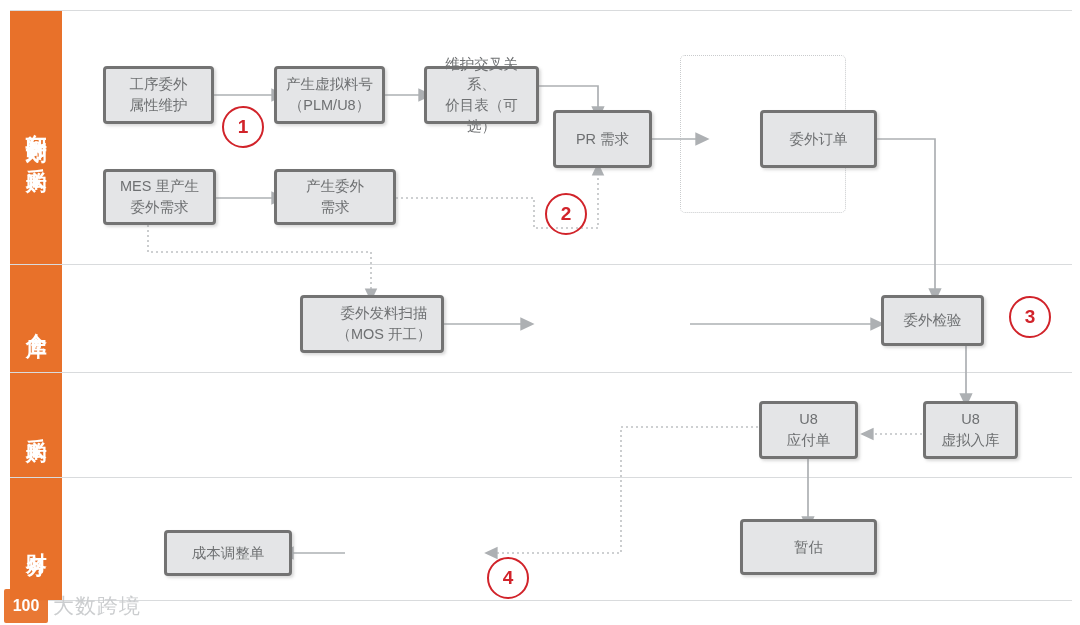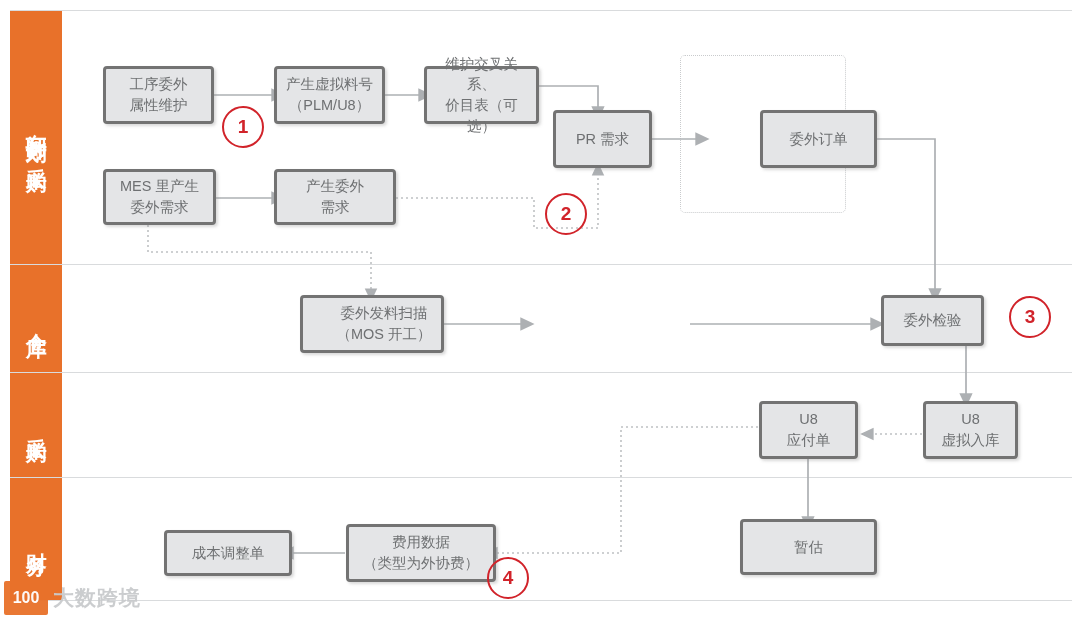--- a/index.html
+++ b/index.html
@@ -77,35 +77,35 @@
     border:2px solid #D1232A;
     color:#D1232A;
     font-weight:bold;
     font-size:19px;
     display:flex;align-items:center;justify-content:center;
     background:transparent;
   }
   
   .watermark{
     position:absolute;
-    left:4px;bottom:10px;
+    left:4px;bottom:2px;
     display:flex;align-items:center;gap:5px;
     opacity:0.95;
   }
   .wm-mark{
     width:44px;height:34px;
     background:#E8712A;
     border-radius:2px;
     position:relative;
     display:flex;align-items:center;justify-content:center;
     color:#ffffff;font-weight:bold;font-size:16px;
   }
   .wm-text{
     color:#c9cbcd;
-    font-weight:bold;
+    font-weight:normal;
     font-size:21px;
     letter-spacing:1px;
   }
 </style>
 </head>
 <body>
 
 <div id="canvas">
 
   <div class="lane-label" style="left:10px;top:10px;width:52px;height:254px;">
@@ -200,22 +200,20 @@
   <div class="node" style="left:881px;top:295px;width:103px;height:51px;">委外检验</div>
 
   <div class="node" style="left:923px;top:401px;width:95px;height:58px;">U8
 虚拟入库</div>
 
   <div class="node" style="left:759px;top:401px;width:99px;height:58px;">U8
 应付单</div>
 
   <div class="node" style="left:740px;top:519px;width:137px;height:56px;">暂估</div>
 
-  <div class="node" style="left:346px;top:524px;width:150px;height:58px;">费用数据
-（类型为外协费）</div>
 
   <div class="node" style="left:164px;top:530px;width:128px;height:46px;">成本调整单</div>
 
   <div class="marker" style="left:222px;top:106px;">1</div>
   <div class="marker" style="left:545px;top:193px;">2</div>
   <div class="marker" style="left:1009px;top:296px;">3</div>
   <div class="marker" style="left:487px;top:557px;">4</div>
 
   <div class="watermark">
     <div class="wm-mark">100</div>

